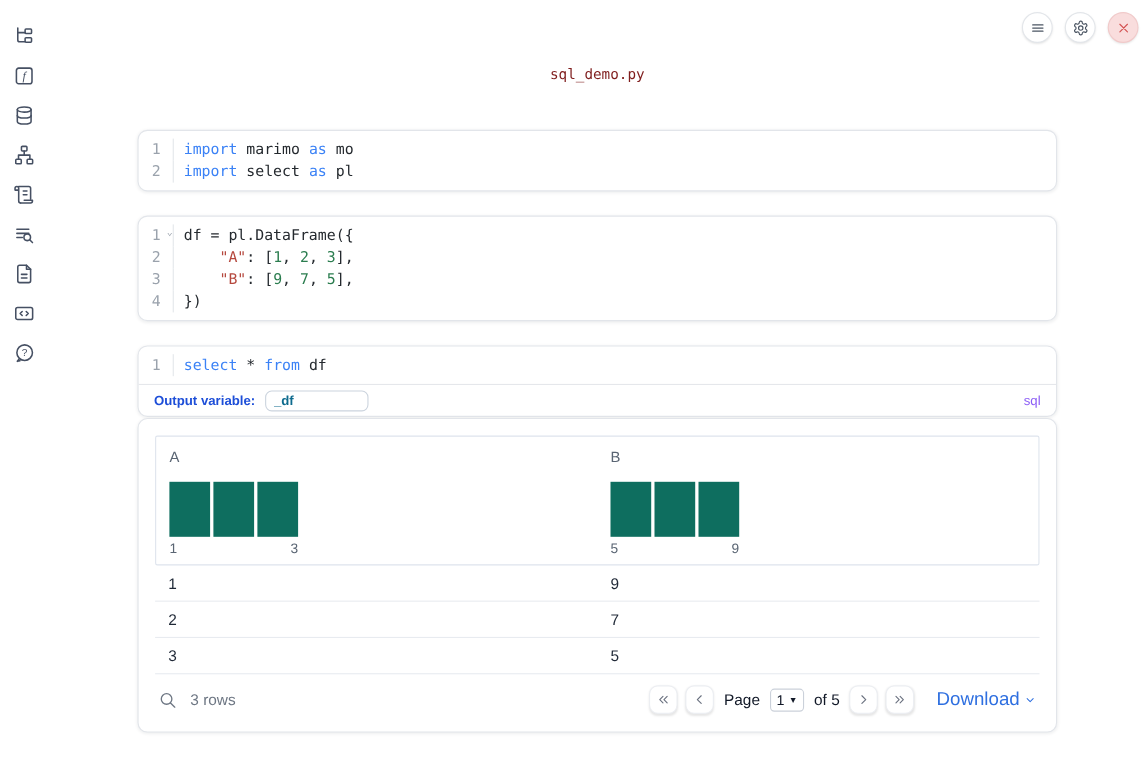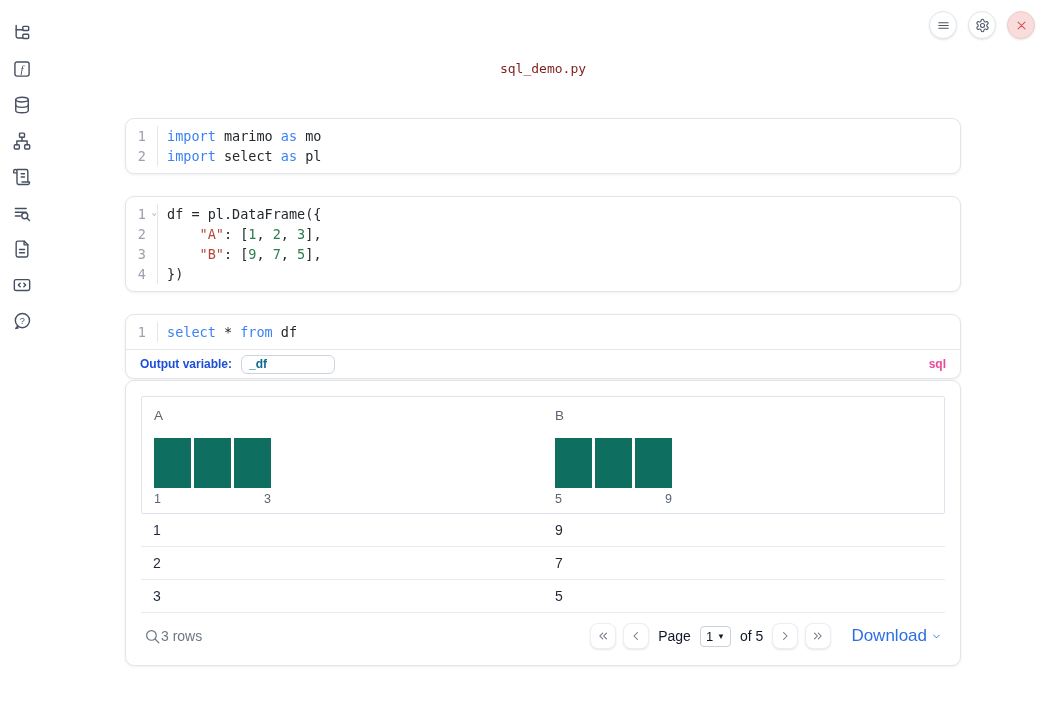--- a/index.html
+++ b/index.html
@@ -43,39 +43,39 @@
   .n { color:#2b7d4f; }   
 
   
   .cell.sql { padding-bottom:0; margin-bottom:0; }
   .sql-footer { margin-top:7px; border-top:1px solid #e5e7eb; height:29px;
     display:flex; align-items:center; padding:0 14px; gap:9px; }
   .sql-label { font-size:12px; font-weight:bold; color:#1d4ed8; }
   .sql-input { width:94px; height:19px; border:1px solid #ccd4de; border-radius:6px;
     padding:0 7px; font-size:12px; font-weight:bold; color:#0e6b8e;
     font-family:"Liberation Sans", sans-serif; outline:none; }
-  .sql-lang { margin-left:auto; font-size:12px; font-weight:bold; color:#ec4899; }
+  .sql-lang { margin-left:auto; font-size:12px; font-weight:normal; color:#8b5cf6; }
 
   
   .output-card { margin-top:1px; background:#fff; border:1px solid #e2e5ea; border-radius:9px;
     box-shadow:0 1px 3px rgba(15,23,42,.07); padding:15px; }
   .table-head { border:1px solid #dee4ed; border-radius:2px; display:flex; padding:11px 0 7px; }
   .col-head { width:50%; padding:0 12px; cursor:pointer; }
   .col-name { font-size:13.5px; color:#5a6573; }
   .hist { margin-top:15px; width:117px; }
   .bars { display:flex; gap:3px; height:50px; align-items:flex-end; }
   .bar { width:37px; height:50px; background:#0e6e5f; }
   .hist-labels { display:flex; justify-content:space-between; margin-top:4px;
     font-size:12.5px; color:#5a6573; }
   .t-row { display:flex; height:33px; align-items:center; border-bottom:1px solid #e8ebf0;
     font-size:14px; color:#1f2836; }
   .t-cell { width:50%; padding:0 12px; }
 
   .table-footer { display:flex; align-items:center; margin-top:9px; padding:0 3px; height:28px; }
-  .tf-left { display:flex; align-items:center; gap:0; color:#6d7683; font-size:14px; }
+  .tf-left { display:flex; align-items:center; gap:12px; color:#6d7683; font-size:14px; }
   .tf-left svg { width:17px; height:17px; stroke:#6d7683; fill:none; stroke-width:1.7;
     stroke-linecap:round; cursor:pointer; }
   .tf-right { margin-left:auto; display:flex; align-items:center; gap:7px; }
   .pg-btn { width:26px; height:26px; border-radius:8px; background:#fff; border:1px solid #eceef2;
     box-shadow:0 1px 2px rgba(0,0,0,.10); display:flex; align-items:center; justify-content:center; cursor:pointer; }
   .pg-btn svg { width:14px; height:14px; stroke:#6b7280; fill:none; stroke-width:1.8;
     stroke-linecap:round; stroke-linejoin:round; }
   .pg-text { font-size:14px; color:#111827; margin:0 2px;text-align:center; }
   .page-select { height:21px; border:1px solid #cbd1da; border-radius:4px; background:#fff;
     display:flex; align-items:center; gap:4px; padding:0 5px; font-size:13px; color:#111827; cursor:pointer; }

